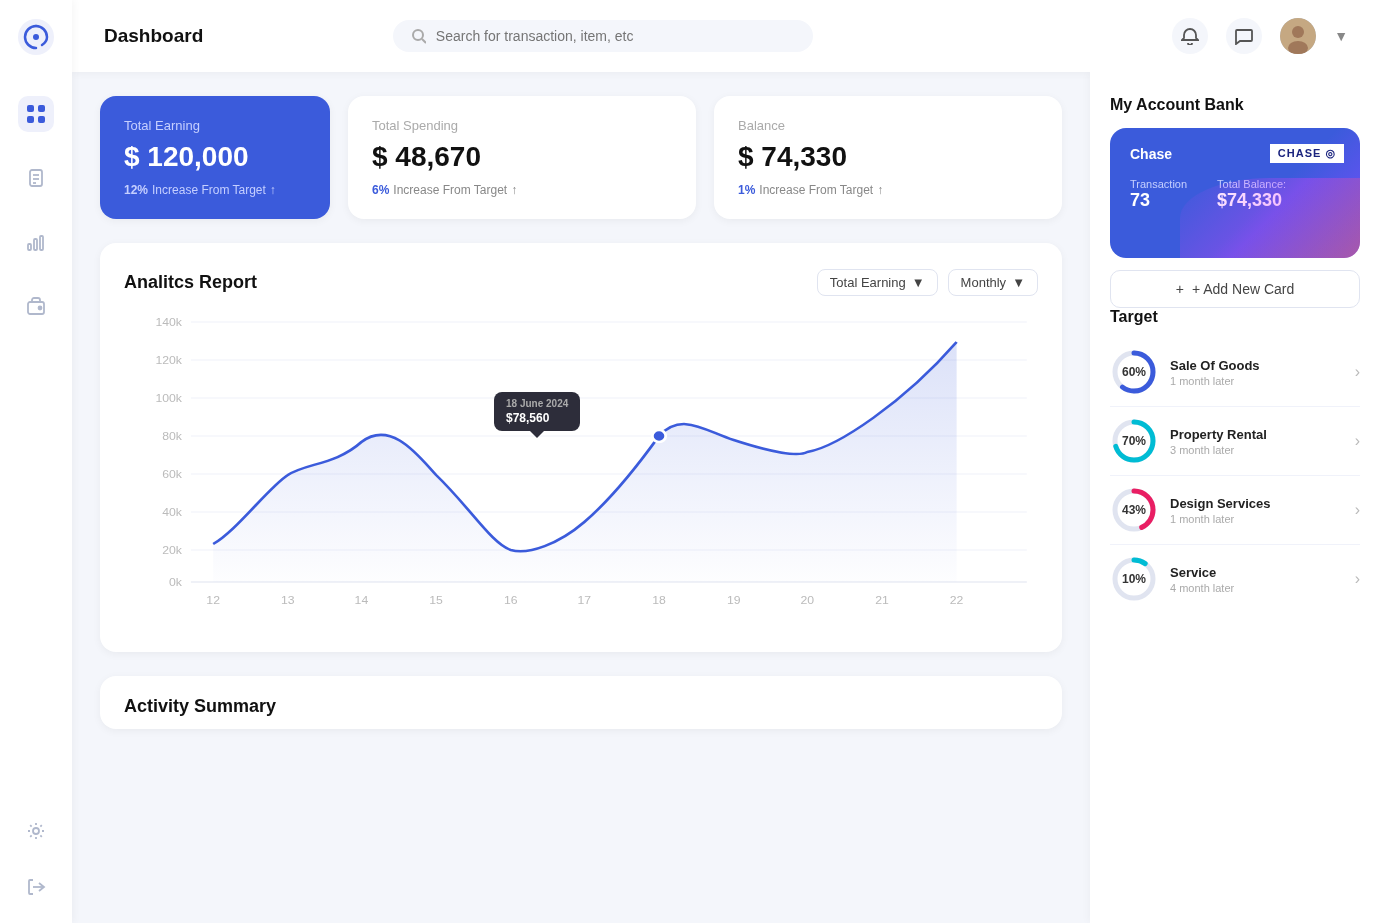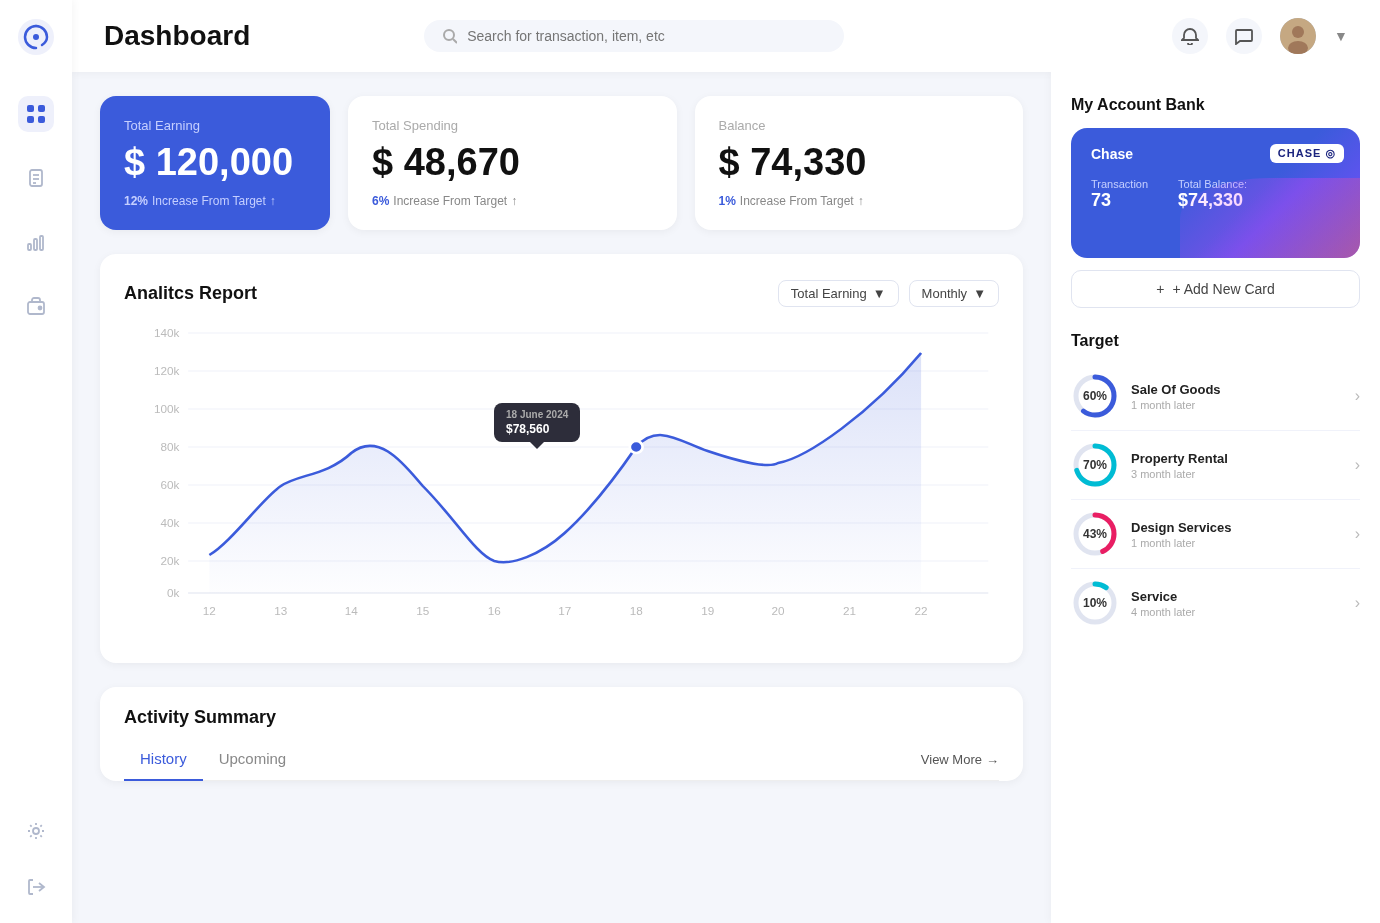--- a/index.html
+++ b/index.html
@@ -45,21 +45,21 @@
     .header {
       background: #fff;
       display: flex;
       align-items: center;
       padding: 0 32px;
       height: 72px;
       box-shadow: 0 2px 8px rgba(0,0,0,0.04);
       gap: 20px;
     }
     .header-title {
-      font-size: 28px;
+      font-size: 19px;
       font-weight: 700;
       color: #111;
       flex: 0 0 auto;
     }
     .header-search {
       flex: 1;
       display: flex;
       align-items: center;
       background: #f4f6fb;
       border-radius: 24px;
@@ -122,21 +122,21 @@
       background: #3b5bdb;
       color: #fff;
     }
     .card-label {
       font-size: 13px;
       color: #aaa;
       margin-bottom: 8px;
     }
     .card.blue .card-label { color: #c5cfff; }
     .card-value {
-      font-size: 38px;
+      font-size: 28px;
       font-weight: 700;
       color: #111;
       margin-bottom: 10px;
     }
     .card.blue .card-value { color: #fff; }
     .card-trend {
       font-size: 12px;
       color: #888;
       display: flex; align-items: center; gap: 4px;
     }
@@ -184,26 +184,25 @@
       margin-bottom: -1.5px;
     }
     .activity-tab.active { color: #3b5bdb; border-bottom: 2.5px solid #3b5bdb; }
     .view-more {
       margin-left: auto; font-size: 13px; color: #555; cursor: pointer;
       display: flex; align-items: center; gap: 4px;
     }
 
     
     .right-sidebar {
-      width: 329px;
+      width: 290px;
       background: #fff;
       padding: 24px 20px;
       display: flex;
       flex-direction: column;
-      gap: 24px;
       overflow-y: auto;
       box-shadow: -2px 0 8px rgba(0,0,0,0.03);
     }
 
     
     .bank-section-title {
       font-size: 16px; font-weight: 700; color: #111; margin-bottom: 14px;
     }
     .bank-card {
       border-radius: 16px;
@@ -219,21 +218,21 @@
       bottom: 0; right: 0;
       width: 180px; height: 80px;
       background: linear-gradient(135deg, transparent 0%, #e040fb55 50%, #ff6d0055 100%);
       border-radius: 50% 0 0 0;
     }
     .bank-card-name {
       font-size: 14px; font-weight: 700; margin-bottom: 6px;
     }
     .bank-card-logo {
       position: absolute; top: 16px; right: 16px;
-      background: #fff; border-radius: 6px; padding: 3px 8px;
+      background: #fff; border-radius: 0; padding: 3px 8px;
       font-size: 11px; font-weight: 700; color: #1a237e; letter-spacing: 1px;
     }
     .bank-card-stats {
       display: flex; gap: 30px; margin-top: 16px;
     }
     .bank-card-stat-label { font-size: 11px; color: #c5cfff; }
     .bank-card-stat-value { font-size: 18px; font-weight: 700; }
 
     .add-card-btn {
       display: flex; align-items: center; justify-content: center;
@@ -486,28 +485,20 @@
 
           <div class="chart-tooltip" style="position:absolute;top:80px;left:370px;">
             <div class="chart-tooltip-date">18 June 2024</div>
             <div>$78,560</div>
           </div>
         </div>
       </div>
 
       <div class="activity-section">
         <div class="activity-title">Activity Summary</div>
-        <div class="activity-tabs">
-          <div class="activity-tab active">History</div>
-          <div class="activity-tab">Upcoming</div>
-          <div class="view-more">
-            <span>View More</span>
-            <span>→</span>
-          </div>
-        </div>
       </div>
 
     </div>
 
     <aside class="right-sidebar">
 
       <div>
         <div class="bank-section-title">My Account Bank</div>
         <div class="bank-card">
           <div class="bank-card-name">Chase</div>

